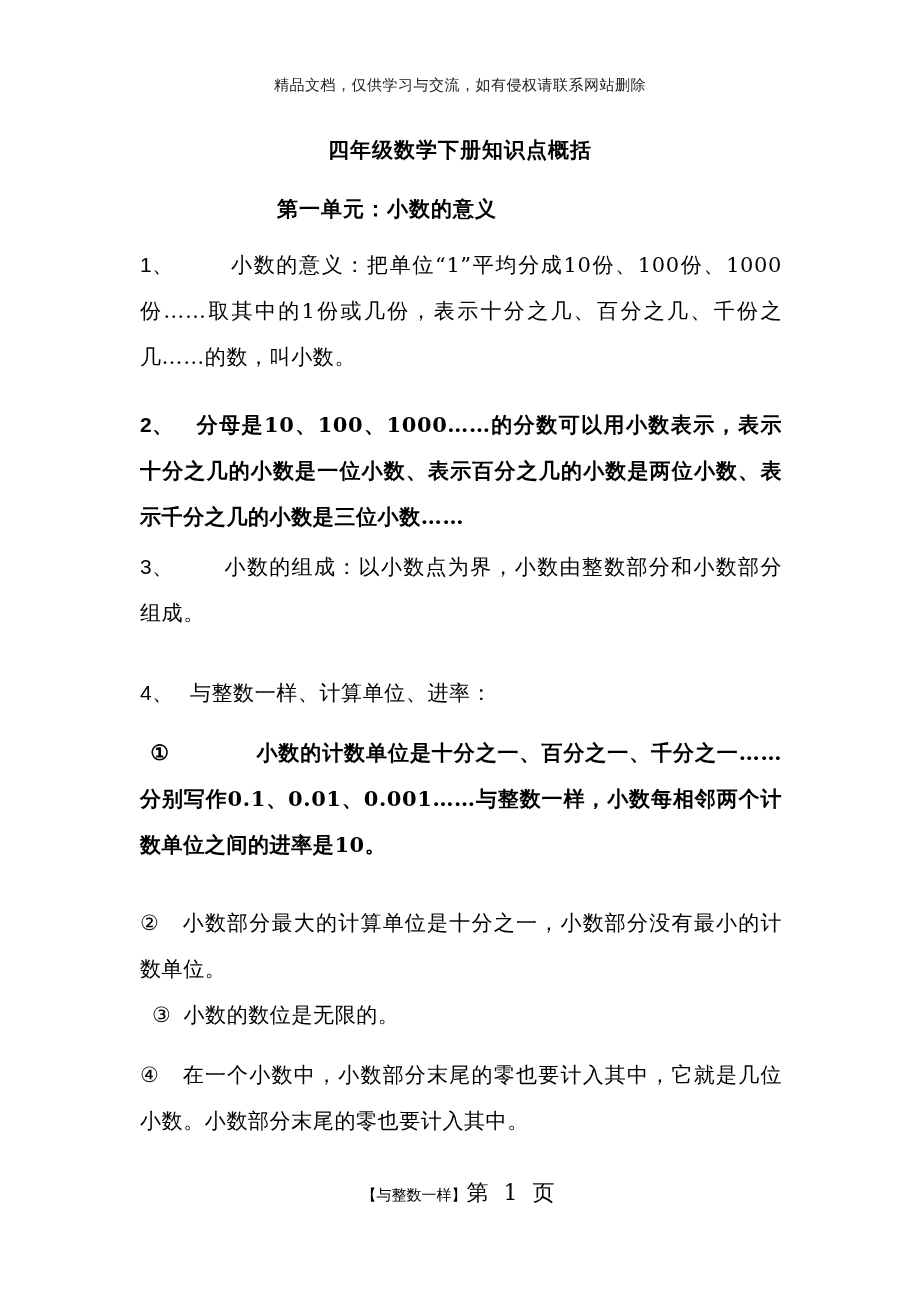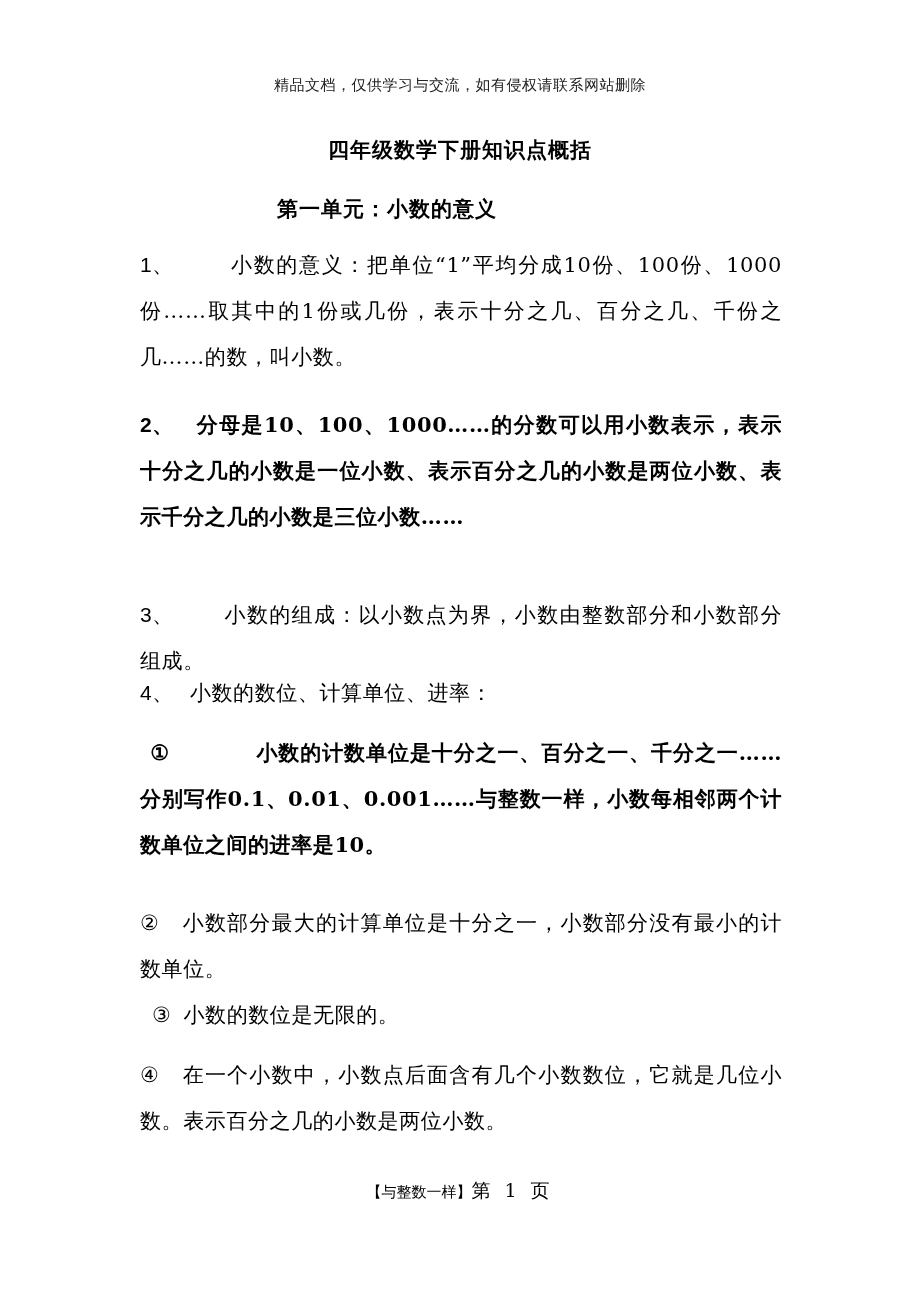--- a/index.html
+++ b/index.html
@@ -65,21 +65,21 @@
   .gapC3 { display: inline-block; width: 12px; }
   .footer {
     position: absolute;
     top: 1178px;
     left: 0;
     width: 920px;
     text-align: center;
     font-size: 15px;
   }
   .footer .page {
-    font-size: 19px;
+    font-size: 22px;
     letter-spacing: 4px;
     margin-top: 16px;
   }
 </style>
 </head>
 <body>
 
 <div class="header">精品文档，仅供学习与交流，如有侵权请联系网站删除</div>
 
 <div class="title">四年级数学下册知识点概括</div>
@@ -87,39 +87,39 @@
 <div class="subtitle">第一单元：小数的意义</div>
 
 <div class="para" style="top:242px;">
   <span class="num">1、</span><span class="gap1"></span><span>小数的意义：把单位“1”平均分成10份、100份、1000份……取其中的1份或几份，表示十分之几、百分之几、千份之几……的数，叫小数。</span>
 </div>
 
 <div class="para bold" style="top:402px;">
   <span class="num">2、</span><span class="gap2"></span><span>分母是10、100、1000……的分数可以用小数表示，表示十分之几的小数是一位小数、表示百分之几的小数是两位小数、表示千分之几的小数是三位小数……</span>
 </div>
 
-<div class="para" style="top:592px;">
+<div class="para" style="top:544px;">
   <span class="num">3、</span><span class="gap3"></span><span>小数的组成：以小数点为界，小数由整数部分和小数部分组成。</span>
 </div>
 
 <div class="para" style="top:670px;">
-  <span class="num">4、</span><span class="gap4"></span><span>小数的数位、计算单位、进率：</span>
+  <span class="num">4、</span><span class="gap4"></span><span>与整数一样、计算单位、进率：</span>
 </div>
 
 <div class="para bold" style="top:730px;">
   <span style="display:inline-block;width:10px;"></span><span>①</span><span class="gapC1"></span><span>小数的计数单位是十分之一、百分之一、千分之一……分别写作0.1、0.01、0.001……与整数一样，小数每相邻两个计数单位之间的进率是10。</span>
 </div>
 
 <div class="para" style="top:900px;">
   <span>②</span><span class="gapC"></span><span>小数部分最大的计算单位是十分之一，小数部分没有最小的计数单位。</span>
 </div>
 
 <div class="para" style="top:992px;margin-left:12px;">
   <span>③</span><span class="gapC3"></span><span>小数的数位是无限的。</span>
 </div>
 
 <div class="para" style="top:1052px;">
-  <span>④</span><span class="gapC"></span><span>在一个小数中，小数点后面含有几个小数数位，它就是几位小数。表示百分之几的小数是两位小数。</span>
+  <span>④</span><span class="gapC"></span><span>在一个小数中，小数部分末尾的零也要计入其中，它就是几位小数。小数部分末尾的零也要计入其中。</span>
 </div>
 
 <div class="footer">
   <span>【与整数一样】</span><span class="page">第 1 页</span>
 </div>
 
 </body></html>

